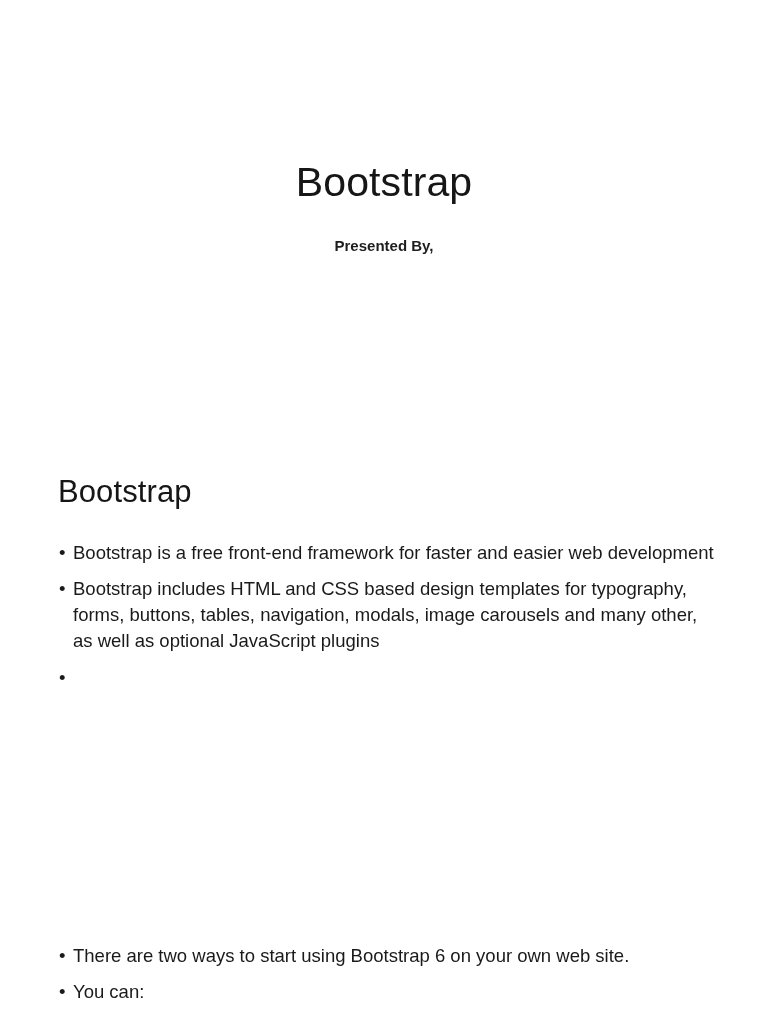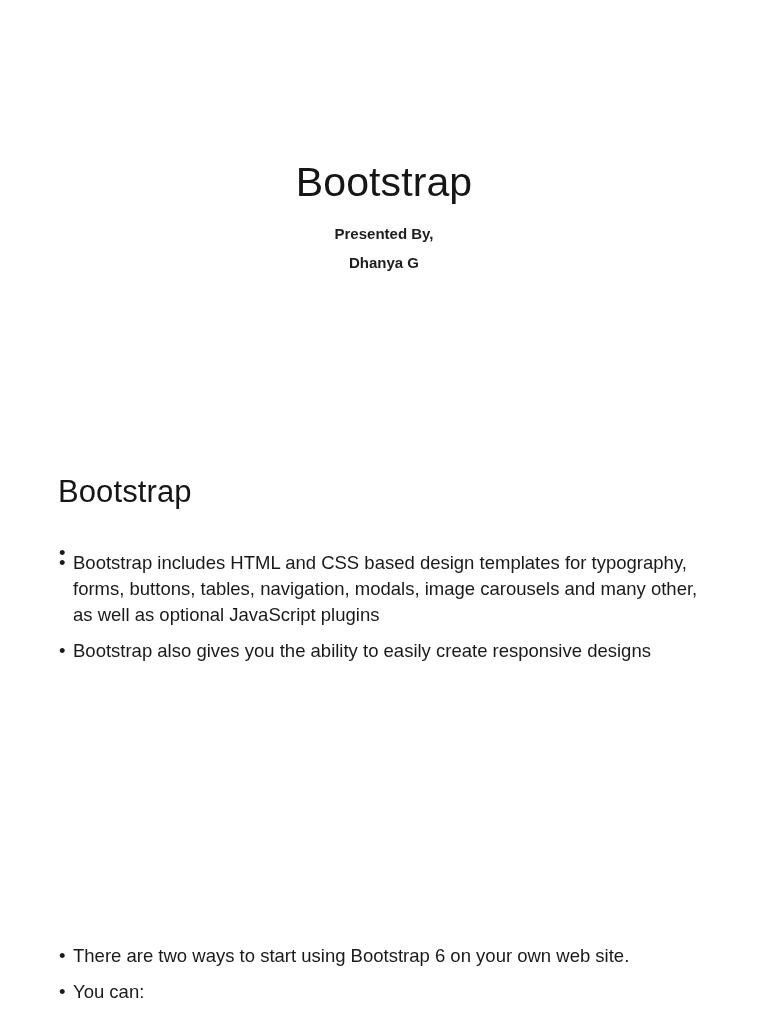--- a/index.html
+++ b/index.html
@@ -38,21 +38,21 @@
     line-height: 1.12;
     letter-spacing: 0.1px;
     color: #161616;
     margin: 0;
   }
   .deck-subtitle {
     font-size: 15px;
     font-weight: 600;
     line-height: 1.95;
     color: #1d1d1d;
-    margin: 4px;
+    margin: 16px;
     padding-top: 9px;
   }
   .deck-subtitle-line {
     display: block;
   }
 
   
   .slide-two {
     position: absolute;
     left: 58px;
@@ -107,37 +107,36 @@
 </style>
 </head>
 <body>
 
 <div class="page">
 
   <div class="slide-title-block">
     <h1 class="deck-title">Bootstrap</h1>
     <p class="deck-subtitle">
       <span class="deck-subtitle-line">Presented By,</span>
-      <span class="deck-subtitle-line">Dhanya G</span>
     </p>
   </div>
 
   <section class="slide-two">
     <h2 class="slide-heading">Bootstrap</h2>
     <ul class="bullet-list">
       <li class="bullet-item">
         <span class="bullet-dot">•</span>
+        <span>Bootstrap is a free front-end framework for faster and easier web development</span>
       </li>
       <li class="bullet-item">
         <span class="bullet-dot">•</span>
         <span>Bootstrap includes HTML and CSS based design templates for typography, forms, buttons, tables, navigation, modals, image carousels and many other, as well as optional JavaScript plugins</span>
       </li>
       <li class="bullet-item">
         <span class="bullet-dot">•</span>
-        <span>Bootstrap also gives you the ability to easily create responsive designs</span>
       </li>
     </ul>
   </section>
 
   <section class="slide-three">
     <ul class="bullet-list">
       <li class="bullet-item">
         <span class="bullet-dot">•</span>
         <span>There are two ways to start using Bootstrap 6 on your own web site.</span>
       </li>

